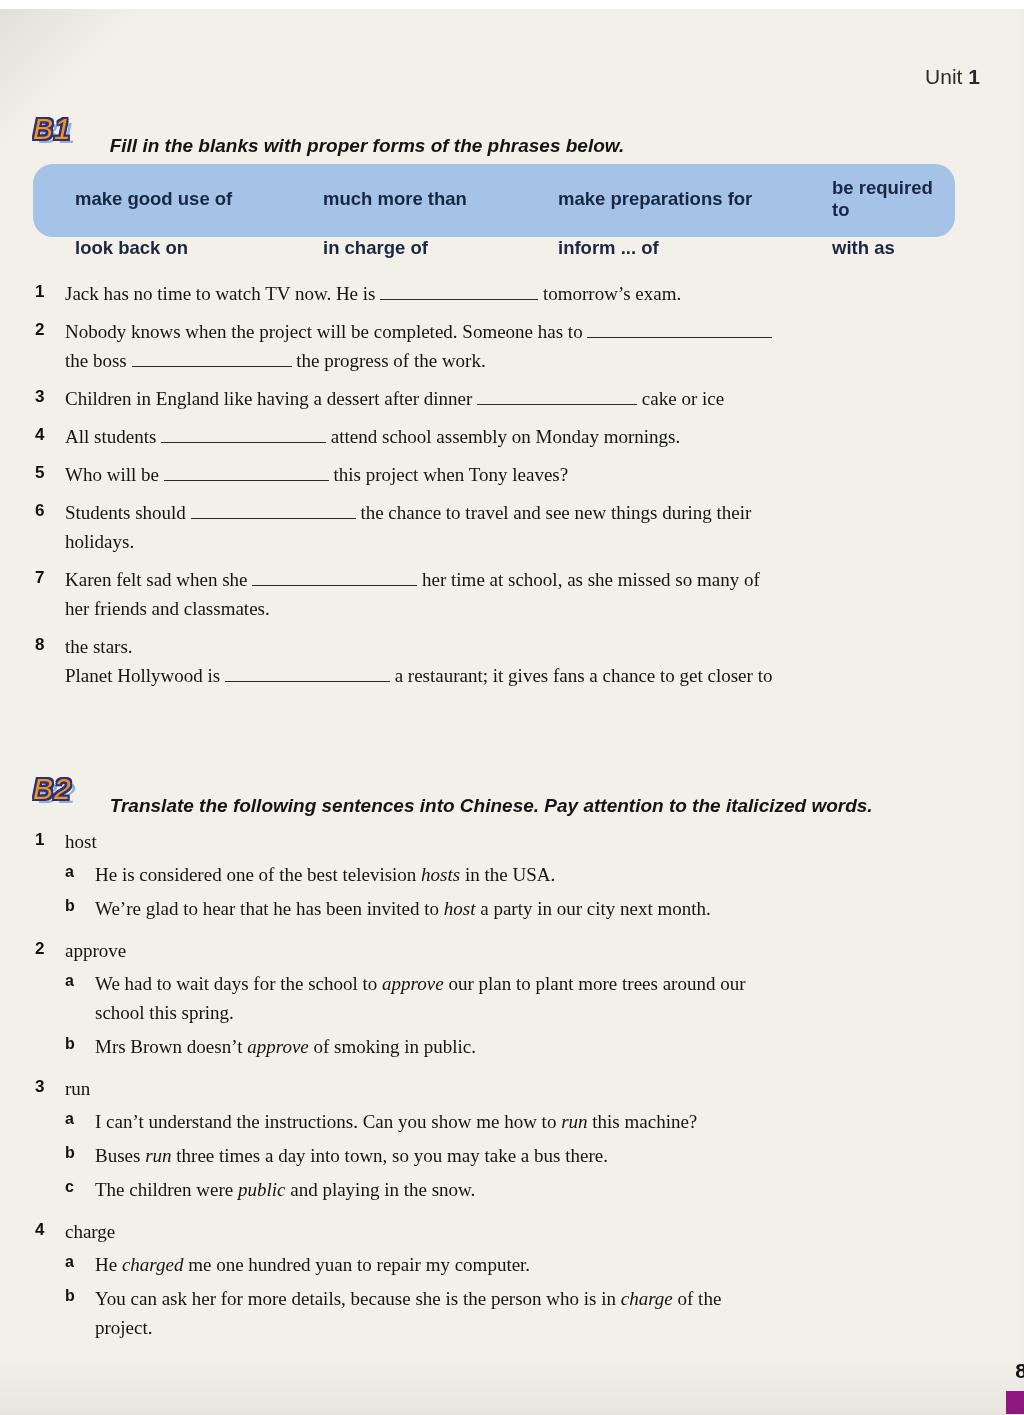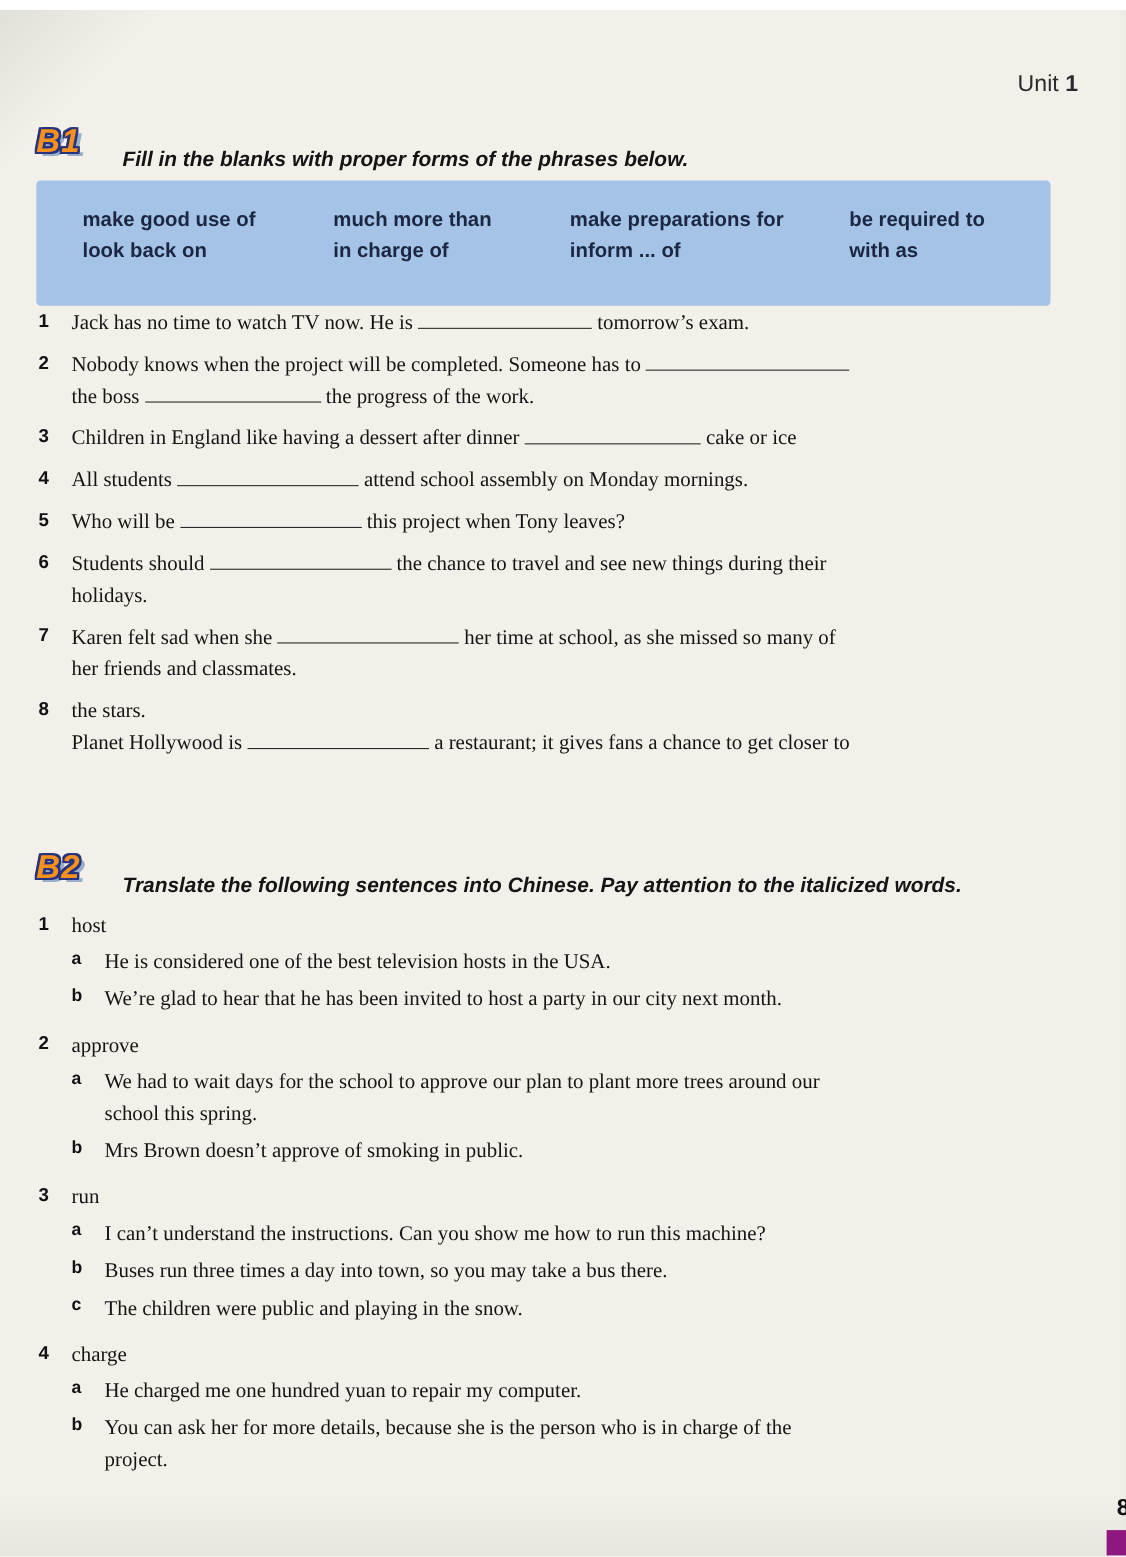--- a/index.html
+++ b/index.html
@@ -17,58 +17,58 @@
     padding-left: 24px;
   }
   
   .unit{
     position:absolute;top:56px;right:68px;
     font-family:"Liberation Sans", sans-serif;font-size:21px;color:#2b2b2b;
   }
   .unit b{font-weight:700;}
   
   .badge{
-    font-family:"Liberation Sans", sans-serif;font-weight:700;font-style:italic;
+    font-family:"Liberation Sans", sans-serif;font-weight:400;font-style:italic;
     font-size:30px;letter-spacing:1px;color:#f6911e;
     text-shadow:
       -2px -2px 0 #27337e, 2px -2px 0 #27337e, -2px 2px 0 #27337e, 2px 2px 0 #27337e,
       0 -2px 0 #27337e, 0 2px 0 #27337e, -2px 0 0 #27337e, 2px 0 0 #27337e,
       5px 4px 0 #97aecb;
   }
   .sec-head{position:absolute;left:33px;display:flex;align-items:center;gap:38px;}
   .sec-head .instr{
     font-family:"Liberation Sans", sans-serif;font-weight:700;font-style:italic;
     font-size:19px;color:#141414;padding-top:2px;margin-top:32px;
   }
   #b1-head{top:92px;}
   #b2-head{top:752px;}
   
   .phrase-box{
-    position:absolute;left:33px;top:155px;width:922px;height:114px;
-    background:#a5c3e6;border-radius:4px;
+    position:absolute;left:33px;top:155px;width:922px;height:73px;
+    background:#a5c3e6;border-radius:20px;
     font-family:"Liberation Sans", sans-serif;font-weight:600;font-size:18.5px;color:#1b2742;
     display:grid;grid-template-columns:228px 215px 254px auto;
     padding:20px 0 0 42px;box-sizing:border-box;
-    grid-auto-rows:29px;align-items:center;
+    grid-auto-rows:29px;align-items:center;gap:20px;
   }
   
   #b1-items{position:absolute;left:35px;top:270px;width:940px;}
   #b2-items{position:absolute;left:35px;top:818px;width:940px;}
   .item{display:flex;margin-bottom:9px;}
   .item .num{
     width:30px;flex:0 0 30px;font-family:"Liberation Sans", sans-serif;
     font-weight:700;font-size:17px;padding-top:3px;color:#111;
   }
   .item .content{flex:1;}
   .line{line-height:29px;font-size:19px;color:#141414;}
   .blank{
     display:inline-block;height:13px;border-bottom:1.6px solid #2a2a2a;
     vertical-align:baseline;
   }
-  .it{}
+  .it{font-style:italic;}
   
   .item2{margin-bottom:13px;}
   .item2 .wordrow{display:flex;margin-bottom:4px;}
   .item2 .wordrow .num{
     width:30px;flex:0 0 30px;font-family:"Liberation Sans", sans-serif;
     font-weight:700;font-size:17px;padding-top:3px;color:#111;
   }
   .item2 .word{font-size:19px;line-height:29px;color:#141414;}
   .sub{display:flex;margin:0 0 5px 30px;}
   .sub .letter{

